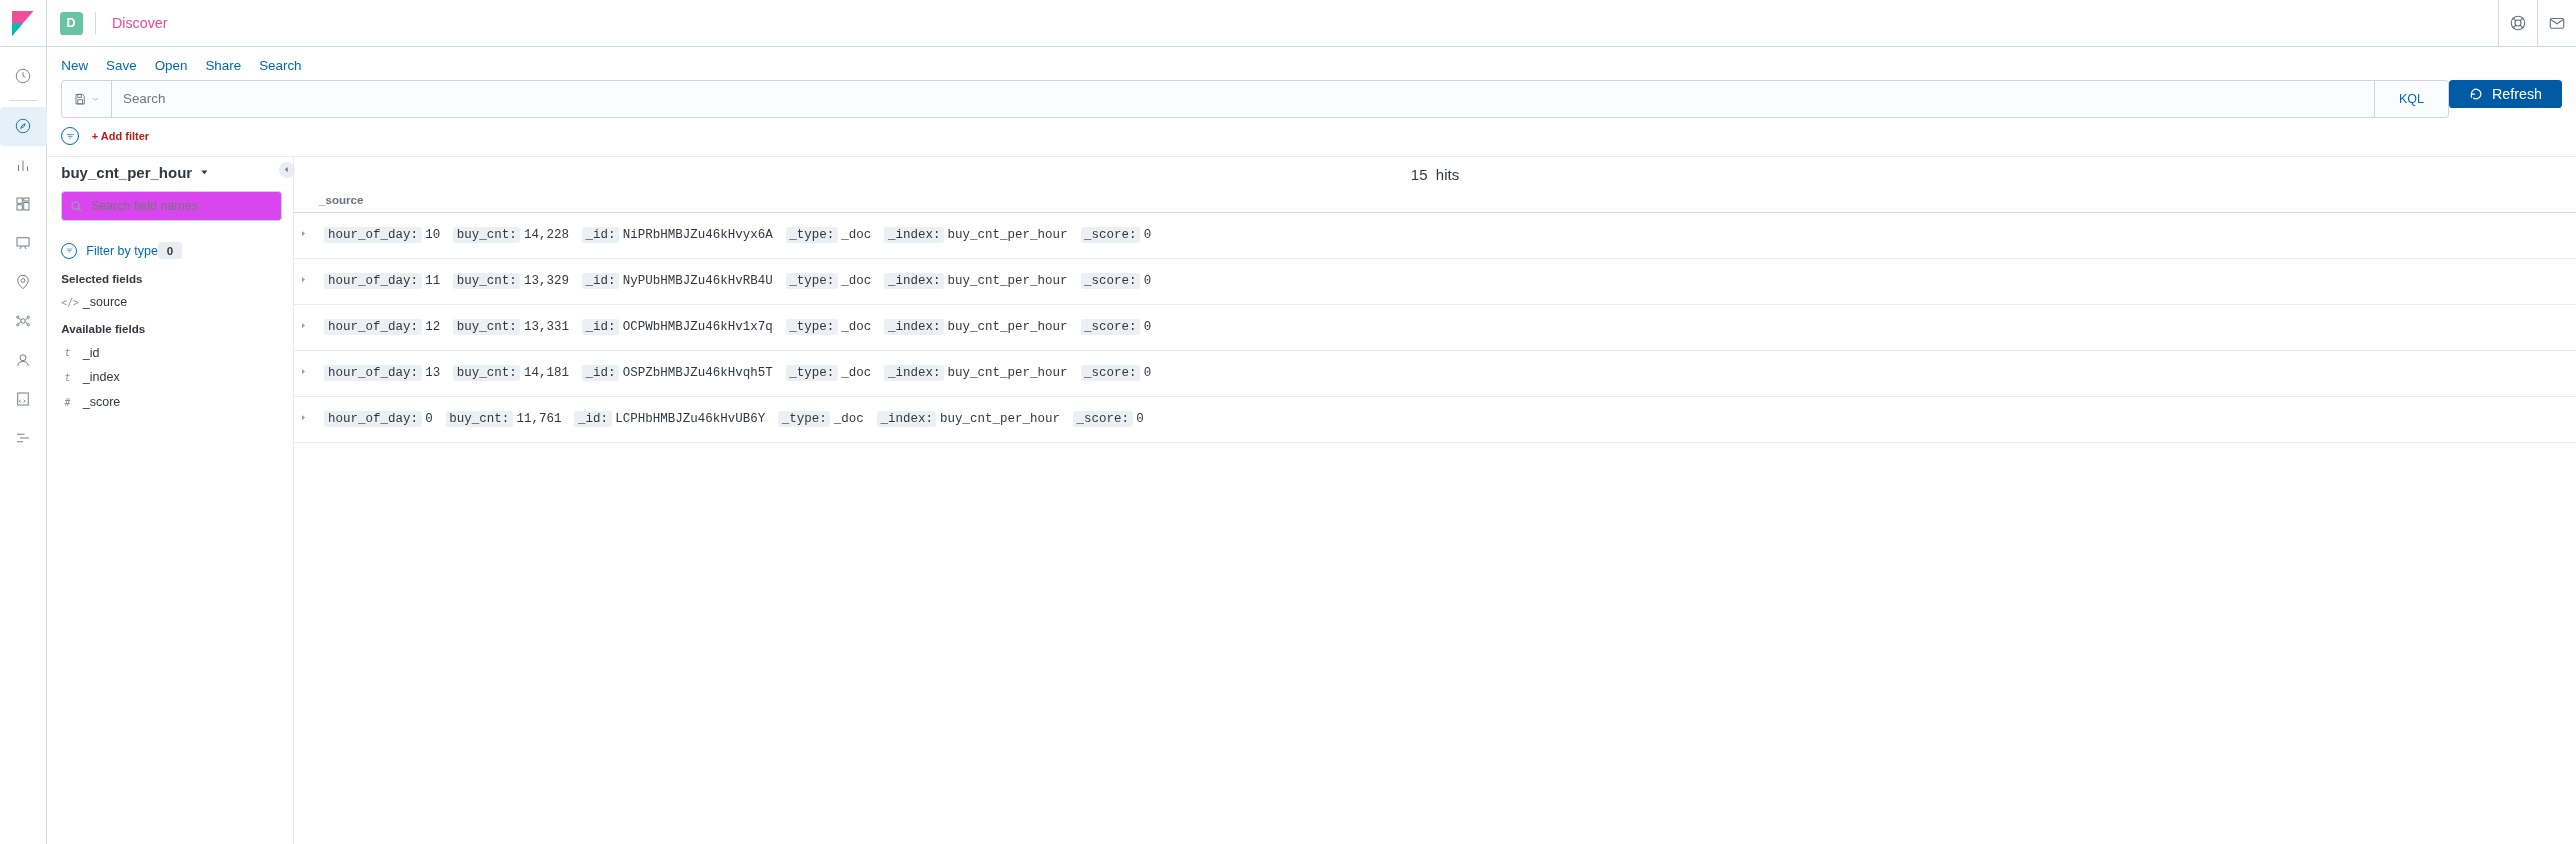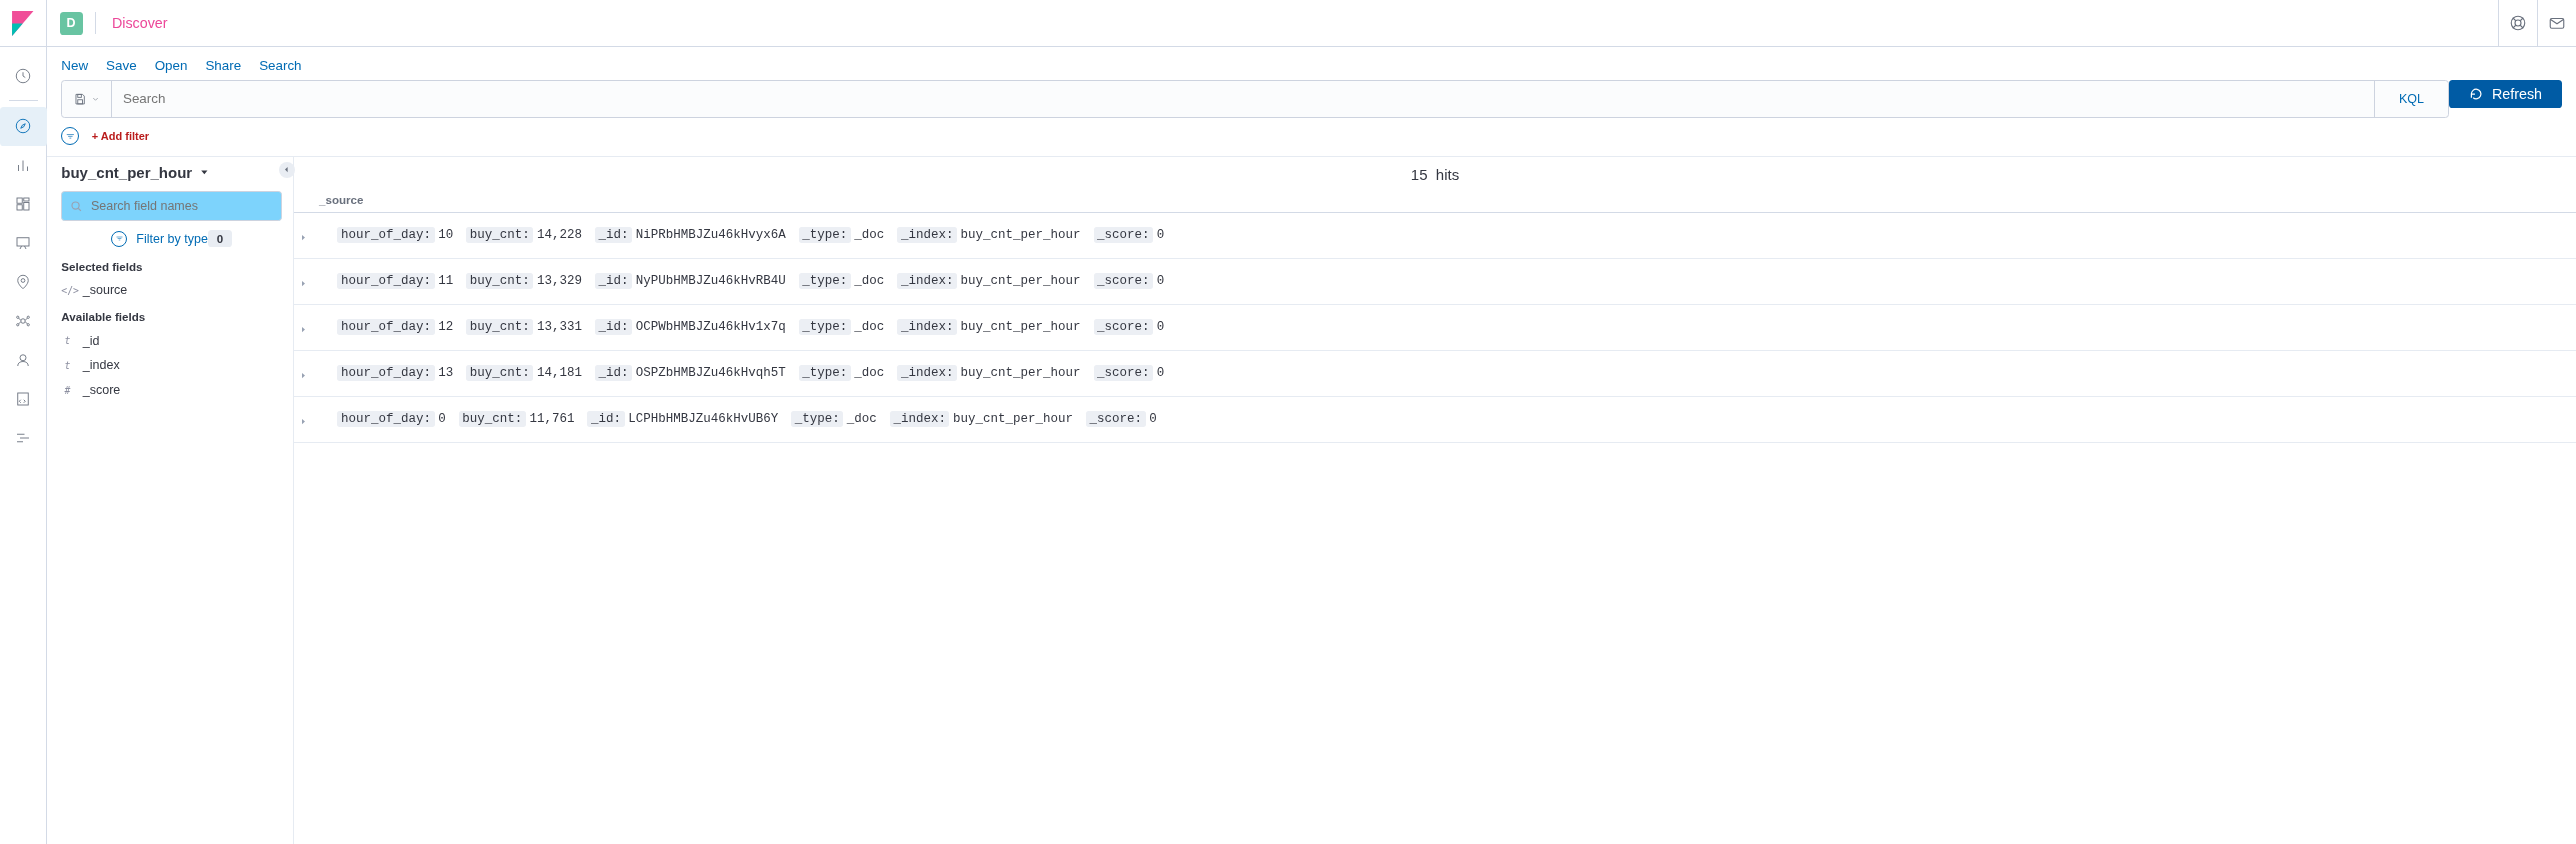--- a/index.html
+++ b/index.html
@@ -48,38 +48,38 @@
 .filter-toggle svg { width: 10.7px; height: 10.7px; stroke: #006bb4; stroke-width: 1.5; fill: none; }
 .add-filter { color: #b91c1c; font-size: 11px; cursor: pointer; font-weight: bold; }
 
 
 .content { flex: 1; display: flex; min-height: 0; border-top: 0.9px solid #e6ebf2; }
 .sidebar { width: 246px; padding: 7.2px 10.7px 7.2px 14.3px; position: relative; }
 .collapse-btn { position: absolute; right: -1.8px; top: 5.4px; width: 16px; height: 16px; background: #e9edf3; border-radius: 50%; display: flex; align-items: center; justify-content: center; cursor: pointer; }
 .collapse-btn svg { width: 9px; height: 9px; fill: #69707d; }
 .index-picker { display: flex; align-items: center; gap: 7.2px; font-size: 15px; font-weight: 700; margin-bottom: 10.7px; cursor: pointer; }
 .index-picker svg { width: 10.7px; height: 10.7px; fill: #343741; }
-.field-search { display: flex; align-items: center; border: 0.9px solid #cdd3df; border-radius: 3.6px; height: 30px; padding: 0 7.2px; background: #7dd3fc; margin-bottom: 9px; }
+.field-search { display: flex; align-items: center; border: 0.9px solid #cdd3df; border-radius: 3.6px; height: 30px; padding: 0 7.2px; background: #d946ef; margin-bottom: 21px; }
 .field-search svg { width: 14.3px; height: 14.3px; stroke: #98a2b3; fill: none; stroke-width: 2; margin-right: 7.2px; }
 .field-search input { border: none; background: transparent; outline: none; flex: 1; font-size: 12.5px; }
-.filter-type-row { display: flex; align-items: center; justify-content: center; margin-bottom: 12.5px; }
+.filter-type-row { display: flex; align-items: center; justify-content: flex-start; margin-bottom: 12.5px; }
 .filter-type-left { display: flex; align-items: center; gap: 9px; color: #006bb4; cursor: pointer; }
 .filter-type-left .ft-icon { width: 16px; height: 16px; border: 0.9px solid #006bb4; border-radius: 8px; display: flex; align-items: center; justify-content: center; }
 .filter-type-left .ft-icon svg { width: 9px; height: 9px; stroke: #006bb4; fill: none; stroke-width: 1.5; }
 .type-count { background: #e9edf3; border-radius: 3.6px; padding: 1.8px 9px; font-size: 11.6px; font-weight: 600; color: #343741; }
 .field-section-title { font-size: 11.6px; font-weight: 700; margin: 7.2px 0 5.4px 0; }
 .field-item { display: flex; align-items: center; gap: 9px; padding: 5.4px 0; cursor: pointer; font-size: 12.5px; color: #343741; }
 .field-type { width: 12.5px; font-family: monospace; font-size: 9.8px; color: #8c8fa0; font-style: italic; text-align: center; }
 .field-type.code { font-style: normal; }
 
 .results { flex: 1; border-left: 0.9px solid #e6ebf2; display: flex; flex-direction: column; min-width: 0; }
 .hits-header { text-align: center; padding: 9px 0 7.2px 0; font-size: 15px; }
 .hits-header .num { font-weight: 400; }
 .table-head { display: flex; border-bottom: 1.8px solid #d3dae6; padding: 3.6px 0 5.4px 25px; font-size: 11.6px; font-weight: 700; color: #69707d; }
-.doc-row { display: flex; align-items: flex-end; border-bottom: 0.9px solid #e6ebf2; padding: 12.5px 10.7px 12.5px 5.4px; gap: 22px; }
+.doc-row { display: flex; align-items: flex-start; border-bottom: 0.9px solid #e6ebf2; padding: 12.5px 10.7px 12.5px 5.4px; gap: 9px; }
 .expand { width: 16px; cursor: pointer; margin-top: 1.8px; }
 .expand svg { width: 9px; height: 9px; fill: #98a2b3; }
 .doc-body { flex: 1; font-family: "SFMono-Regular", Consolas, "Liberation Mono", Menlo, monospace; font-size: 12.5px; color: #343741; line-height: 1.6; word-break: break-all; }
 .kv { margin-right: 5.4px; white-space: nowrap; display: inline-block; }
 .k { background: #eceff4; padding: 0.9px 3.6px; border-radius: 2.7px; }
 .v { padding-left: 3.6px; }
 </style>
 </head>
 <body>
 

